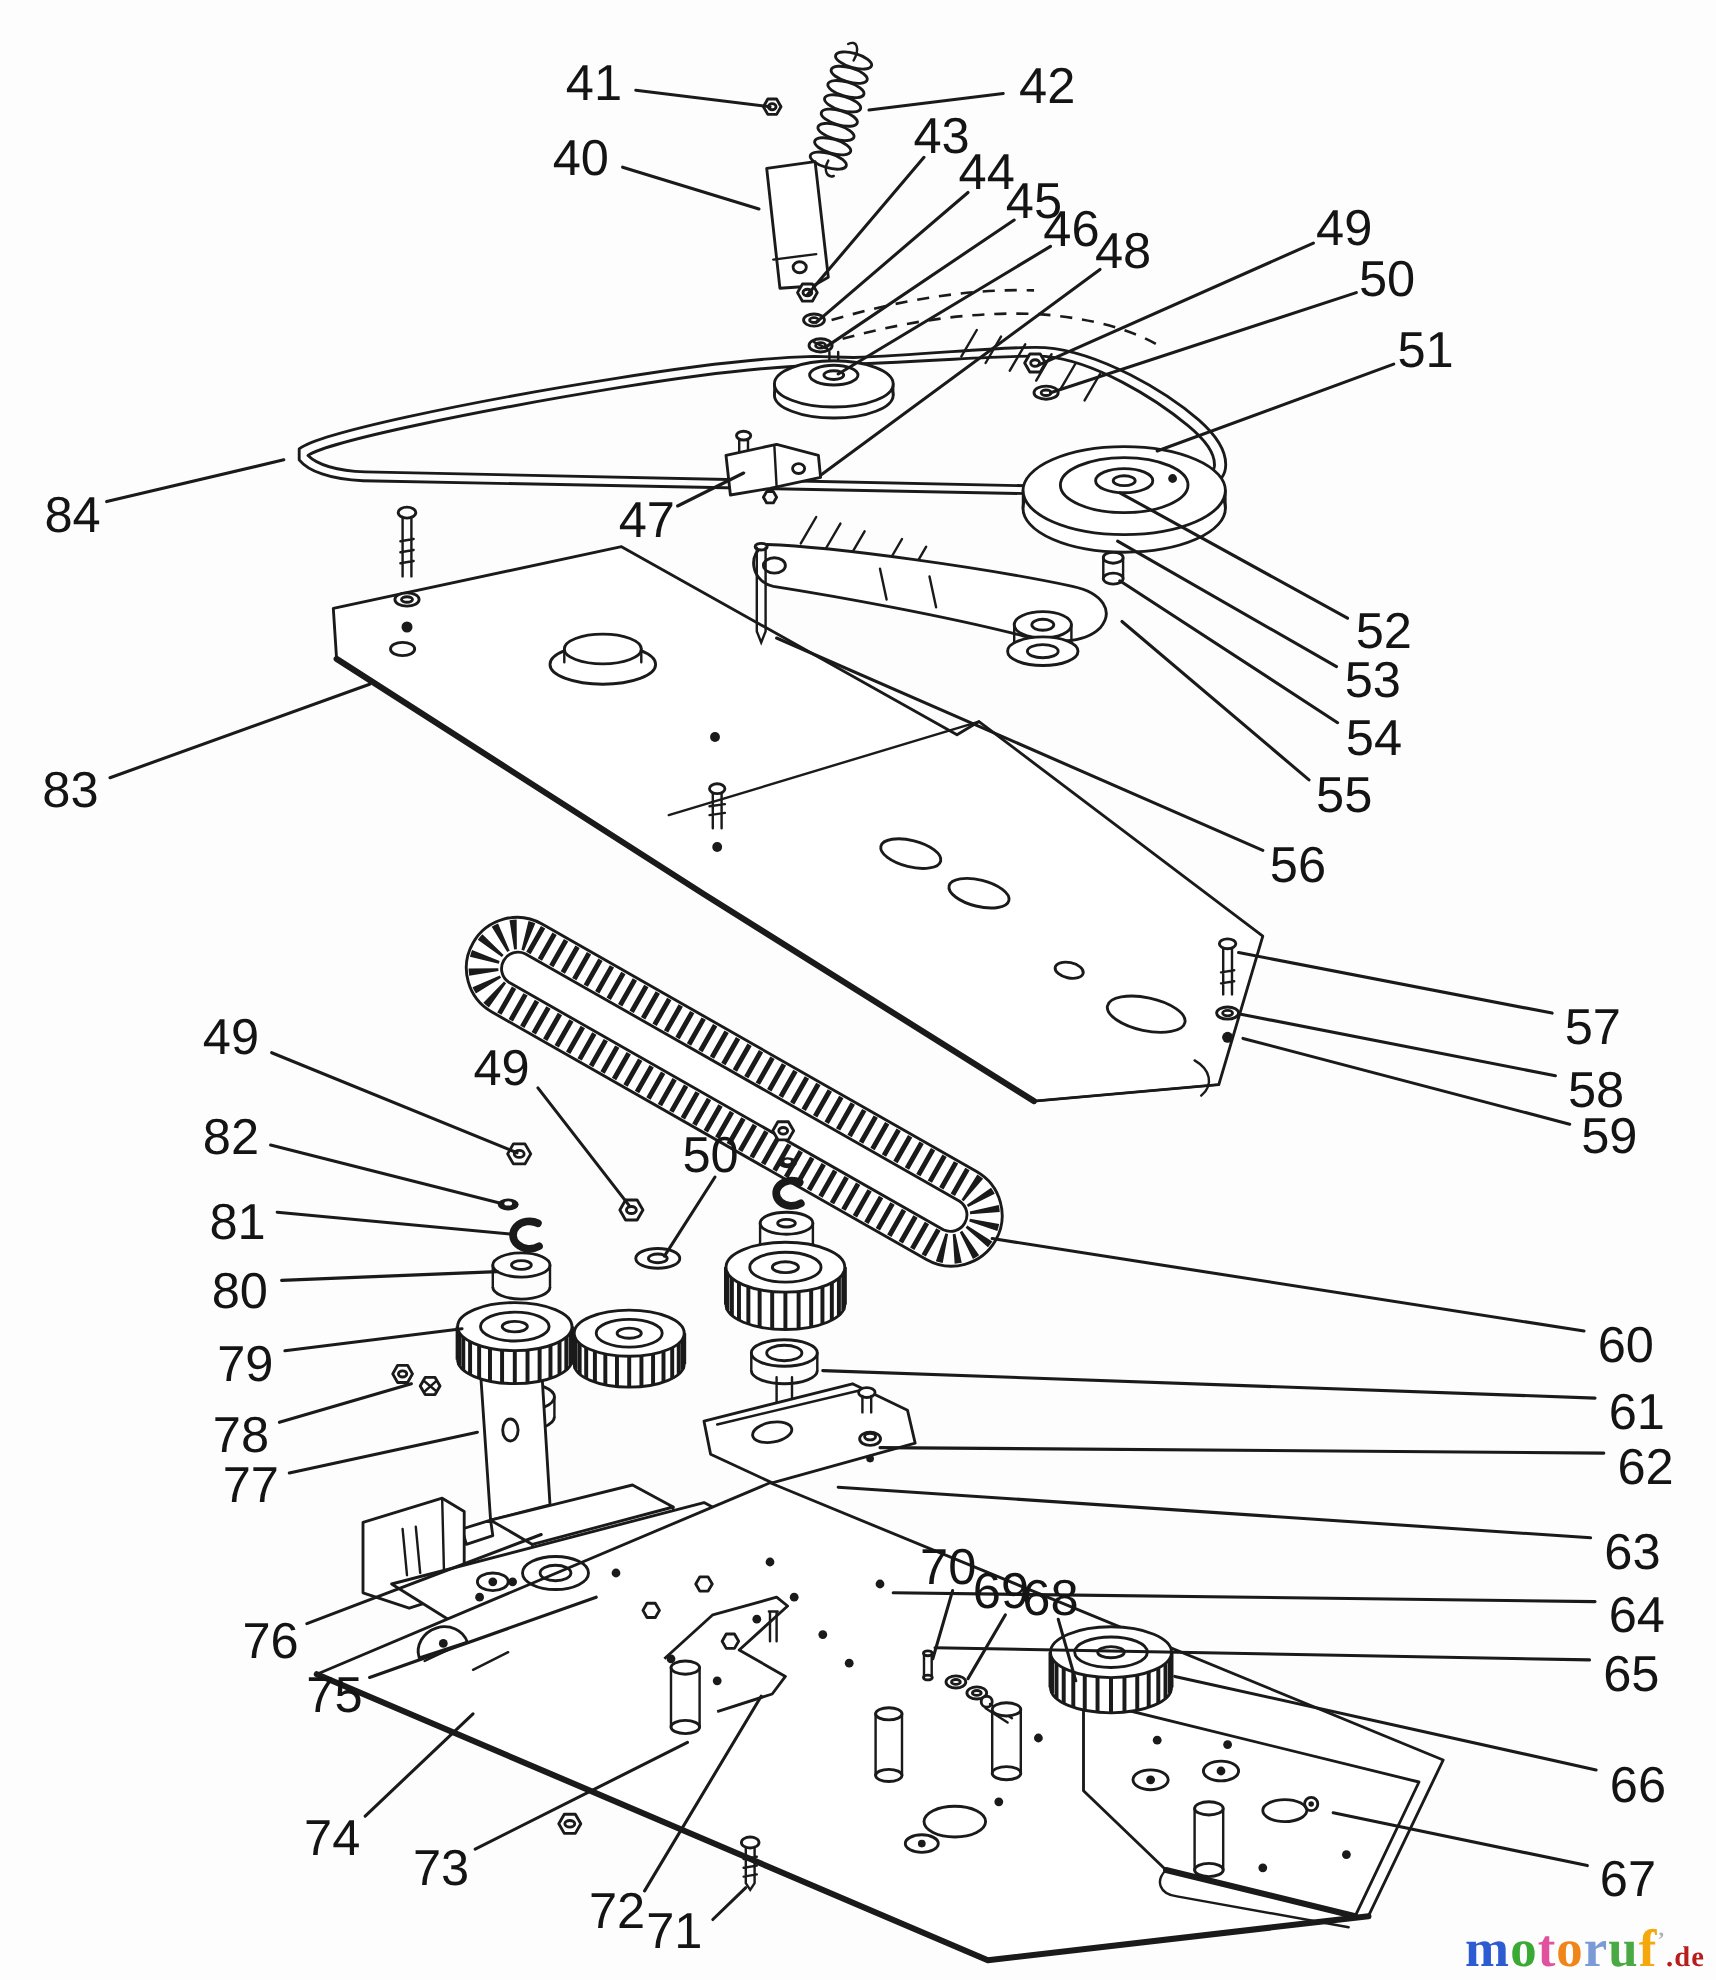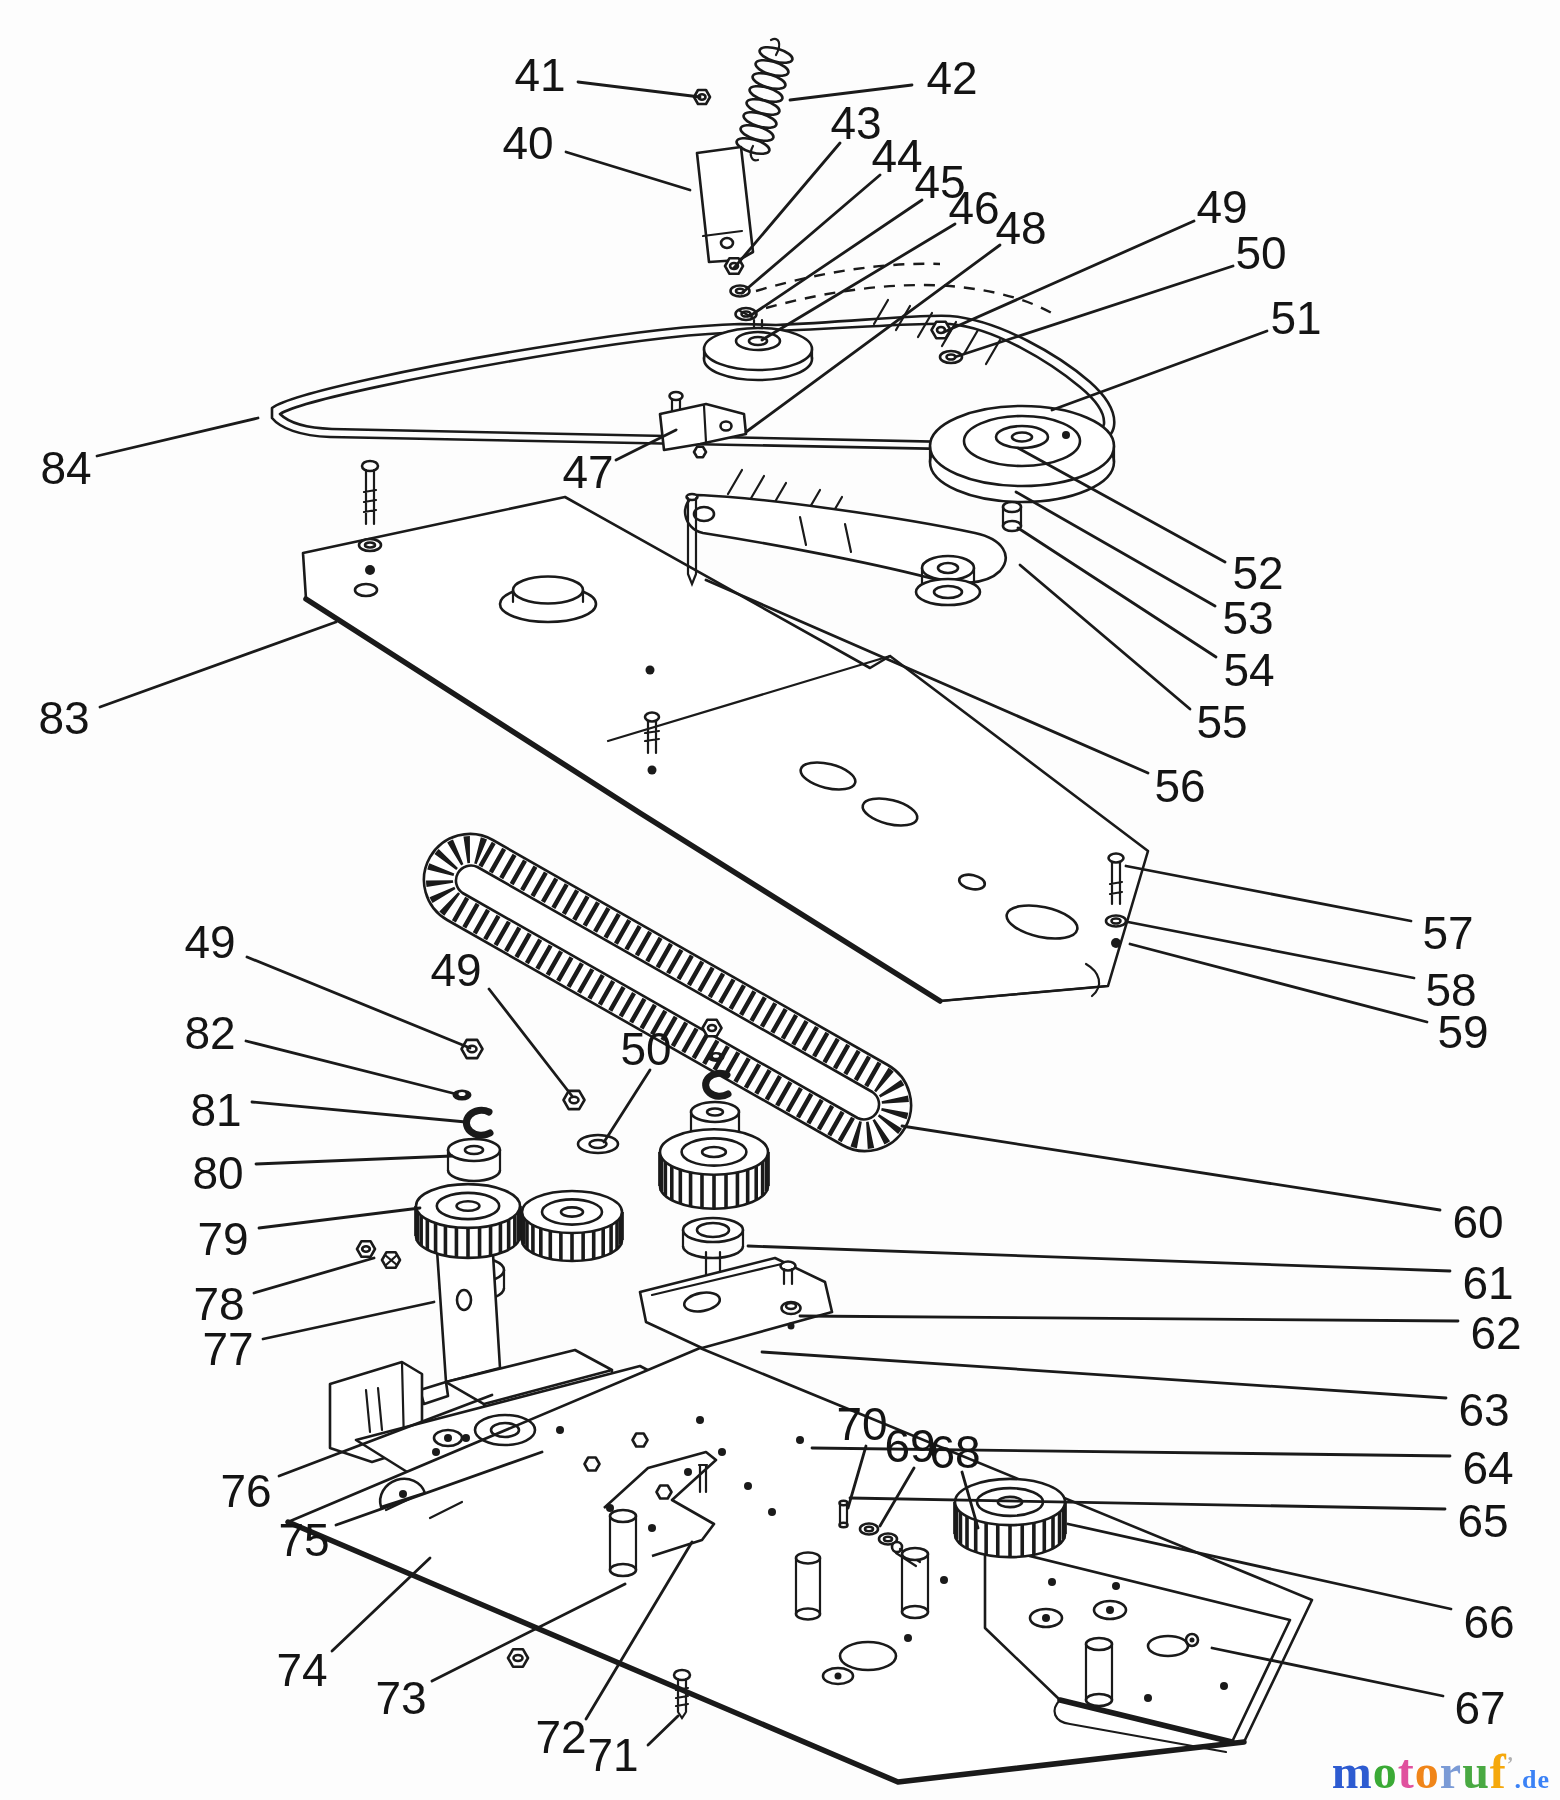--- a/index.html
+++ b/index.html
@@ -15,21 +15,21 @@
   .dash{fill:none;stroke:#1a1a1a;stroke-width:2.4;stroke-dasharray:11 9;}
   .ringthick{fill:none;stroke:#1a1a1a;stroke-width:7;stroke-linecap:round;}
   .belt-teeth{fill:none;stroke:#1a1a1a;stroke-width:27;stroke-dasharray:4.5 7.5;}
   .tooth{stroke:#1a1a1a;stroke-width:3.6;}
   .leader{stroke:#1a1a1a;stroke-width:2.8;stroke-linecap:round;}
   .callout{font-family:"Liberation Sans",sans-serif;font-size:46px;fill:#141414;
            text-anchor:middle;dominant-baseline:central;}
   .logo{position:absolute;right:10px;bottom:4px;font-family:"Liberation Serif",serif;
         font-weight:700;font-size:48px;letter-spacing:1px;line-height:1;}
   .logo .tick{font-size:20px;color:#b0b0b0;vertical-align:super;}
-  .logo .de{font-size:26px;color:#3b82f6;}
+  .logo .de{font-size:26px;color:#b91c1c;}
 </style>
 </head>
 <body>
 
 <div class="stage">
 <svg id="diagram" width="1560" height="1800" viewBox="0 0 1560 1800">
 
   <g>
     <path class="partN" d="M272,408 C290,394 420,366 560,344 C640,331 700,325 740,324 L776,325 C850,322 920,314 950,316 C1000,320 1060,356 1090,382 C1108,398 1116,412 1114,426 C1112,442 1088,450 1048,451 L330,437 C300,436 280,428 272,418 Z"></path>
     <path class="partN" d="M280,414 C300,401 430,374 565,352 C645,339 705,333 745,332 C850,329 918,322 950,324 C995,328 1050,362 1080,387 C1097,401 1105,413 1104,424 C1102,437 1082,443 1048,444 L332,429 C306,428 288,422 280,414 Z"></path>

